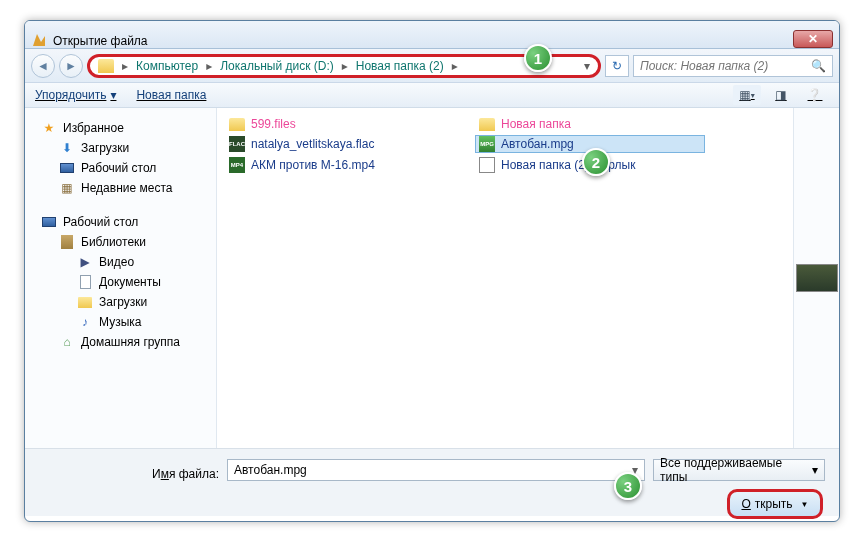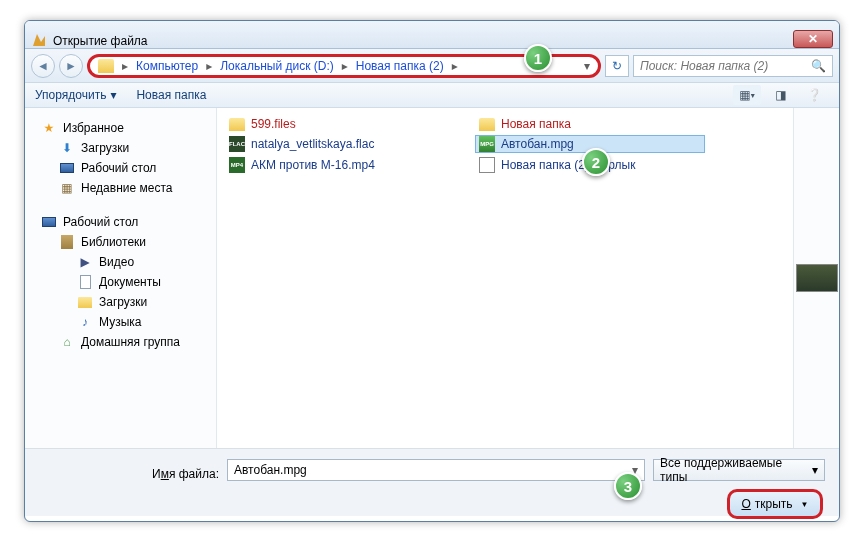--- a/index.html
+++ b/index.html
@@ -9,29 +9,29 @@
 
 .titlebar { height: 28px; background: linear-gradient(#eef4fb, #dbe7f4); display: flex; align-items: flex-end; padding: 0 6px; border-bottom: 1px solid #a8c0d8; }
 .titlebar .app-icon { width: 16px; height: 16px; margin-right: 6px; }
 .titlebar .title { flex: 1; color: #000; }
 .close-btn { width: 40px; height: 18px; background: linear-gradient(#e8a8a8, #c85858); border: 1px solid #8a3030; border-radius: 3px; display: flex; align-items: center; justify-content: center; color: #fff; font-weight: bold; }
 
 .navbar { height: 34px; background: linear-gradient(#f2f6fb, #e2ecf6); display: flex; align-items: center; padding: 0 6px; gap: 4px; border-bottom: 1px solid #cad8e8; }
 .nav-btn { width: 24px; height: 24px; border-radius: 50%; border: 1px solid #b0c4d8; background: linear-gradient(#fbfcfd, #e8f0f7); display: flex; align-items: center; justify-content: center; color: #6080a0; }
 .breadcrumb-wrap { flex: 1; height: 24px; border: 3px solid #d02028; border-radius: 12px; background: #fff; display: flex; align-items: center; padding: 0 8px; gap: 2px; position: relative; }
 .bc-folder-icon { width: 16px; height: 14px; background: linear-gradient(#fce89a, #f0c850); border-radius: 2px 2px 0 0; margin-right: 4px; }
-.bc-seg { color: #1d4ed8; padding: 0 4px; }
+.bc-seg { color: #0f766e; padding: 0 4px; }
 .bc-arrow { color: #606060; padding: 0 2px; }
 .bc-drop { color: #606060; margin-left: auto; }
 .refresh-btn { width: 24px; height: 22px; border: 1px solid #b0c4d8; background: #fff; display: flex; align-items: center; justify-content: center; color: #2a6ab0; }
 .search-box { width: 200px; height: 22px; border: 1px solid #b0c4d8; background: #fff; display: flex; align-items: center; padding: 0 6px; position: relative; }
 .search-box input { border: none; outline: none; flex: 1; font-style: italic; color: #888; }
 .search-icon { color: #4a6a8a; }
 
-.toolbar { height: 18px; background: linear-gradient(#f7fafd, #e6eef7); display: flex; align-items: center; padding: 12px 10px; gap: 20px; border-bottom: 1px solid #d0dce8; }
+.toolbar { height: 18px; background: linear-gradient(#f7fafd, #e6eef7); display: flex; align-items: center; padding: 12px 10px; gap: 20px; border-bottom: 1px solid #d0dce8; text-decoration: underline; }
 .tb-item { color: #14407a; display: flex; align-items: center; gap: 4px; }
 .tb-right { margin-left: auto; display: flex; gap: 6px; }
 .tb-icon-btn { width: 28px; height: 20px; border: 1px solid transparent; border-radius: 2px; display: flex; align-items: center; justify-content: center; color: #456; }
 .tb-icon-btn.view { background: #eaf2fa; }
 
 .body-area { display: flex; height: 340px; }
 .tree { width: 192px; background: #fafcfe; border-right: 1px solid #e0e8f0; padding: 6px 0; overflow: hidden; }
 .tree-item { display: flex; align-items: center; gap: 6px; padding: 2px 6px 2px 16px; color: #000; white-space: nowrap; }
 .tree-item.indent1 { padding-left: 34px; }
 .tree-item.indent2 { padding-left: 52px; }
@@ -46,21 +46,21 @@
 .ico-dl { color: #3080d0; }
 .ico-pic { background: linear-gradient(#90c8f0, #5090c0); width: 14px; height: 11px; }
 .ico-music { color: #4070c0; }
 .ico-home { color: #60a060; }
 
 .file-pane { flex: 1; background: #fff; padding: 8px; position: relative; }
 .file-grid { display: flex; gap: 20px; }
 .file-col { display: flex; flex-direction: column; gap: 3px; width: 230px; }
 .file-item { display: flex; align-items: center; gap: 6px; padding: 1px 4px; color: #1a3c8a; }
 .file-item.selected { background: #cce4f7; border: 1px solid #7ab4e0; padding: 0 3px; }
-.file-item.folder-text { color: #b91c1c; text-align: center; }
+.file-item.folder-text { color: #ec4899; text-align: center; }
 .ficon { width: 16px; height: 16px; flex-shrink: 0; display: flex; align-items: center; justify-content: center; font-size: 8px; color: #fff; }
 .ficon.folder { background: linear-gradient(#fce89a, #f0c850); width: 16px; height: 13px; border-radius: 2px 2px 0 0; }
 .ficon.flac { background: #2a4a2a; font-size: 6px; font-weight: bold; }
 .ficon.mp4 { background: #2a6a2a; font-size: 6px; font-weight: bold; }
 .ficon.mpg { background: linear-gradient(#60c060, #308030); font-size: 6px; font-weight: bold; }
 .ficon.shortcut { background: #fff; border: 1px solid #888; position: relative; }
 
 .preview-pane { width: 46px; border-left: 1px solid #e0e8f0; display: flex; align-items: center; justify-content: center; background: #fafcfe; }
 .preview-thumb { width: 42px; height: 28px; background: linear-gradient(#4a5a3a, #2a3a2a); border: 1px solid #888; }
 

